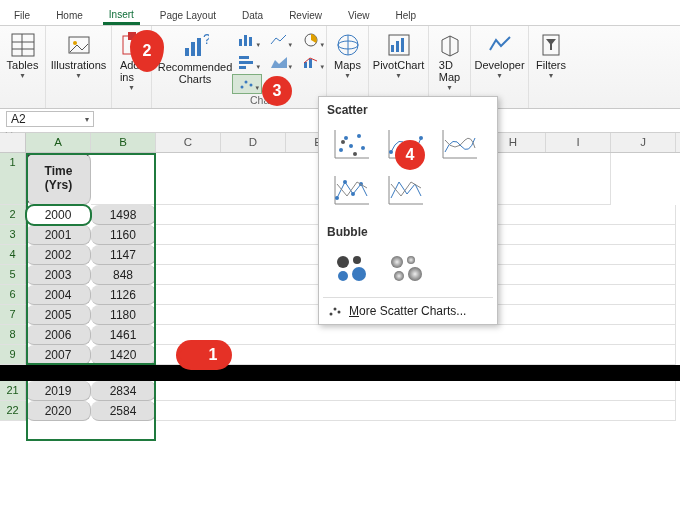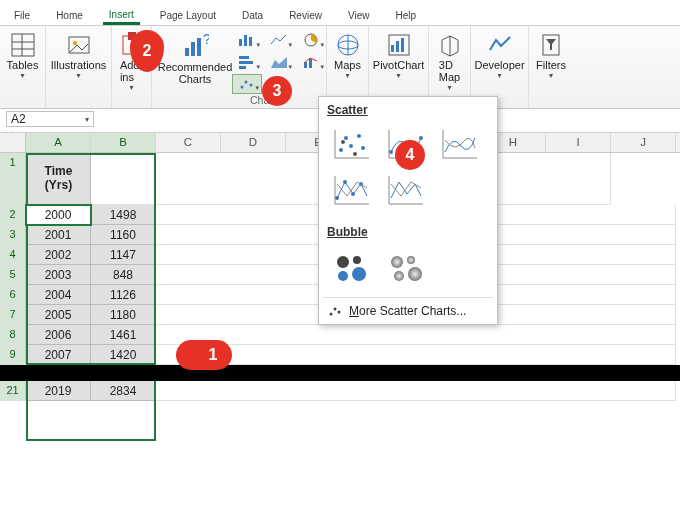--- a/index.html
+++ b/index.html
@@ -184,20 +184,21 @@
     border: 1px solid #333;
     text-align: center;
     line-height: 1.15;
     white-space: pre-line;
     padding: 2px;
   }
   .cell.seldata {
     background: #e0e0e0;
     border-right: 1px solid #bbb;
     border-bottom: 1px solid #bbb;
+    border-radius: 8px;
   }
   .cell.active {
     background: #fff;
     outline: 2px solid #1f7a3e;
     outline-offset: -1px;
     z-index: 2;
   }
   .selrange-border {
     position: absolute;
     border: 2px solid #1f7a3e;
@@ -218,21 +219,20 @@
     border: 1px solid #c0c0c0;
     box-shadow: 2px 2px 6px rgba(0,0,0,0.25);
     z-index: 50;
     padding-bottom: 4px;
   }
   .popup h4 {
     margin: 6px 8px 4px;
     font-size: 12px;
     font-weight: 600;
     color: #333;
-    text-decoration: underline;
   }
   .popup-grid {
     display: grid;
     grid-template-columns: repeat(3, 52px);
     gap: 2px;
     padding: 2px 6px 6px;
   }
   .popup-item {
     width: 52px; height: 44px;
     display: flex; align-items: center; justify-content: center;
@@ -534,20 +534,26 @@
 
 <div class="black-gap"></div>
 
 <div class="sheet">
     <div class="row">
     <div class="rowhdr sel">21</div>
     <div class="cell seldata">2019</div>
     <div class="cell seldata">2834</div>
     <div class="cell" style="width:520px"></div>
   </div>
+    <div class="row">
+    <div class="rowhdr sel">22</div>
+    <div class="cell seldata">2020</div>
+    <div class="cell seldata">2584</div>
+    <div class="cell" style="width:520px"></div>
+  </div>
   <div class="selrange-border" style="top:0;left:26px;width:130px;height:60px;border-top:none"></div>
 </div>
 
 <div class="popup">
   <h4>Scatter</h4>
   <div class="popup-grid">
     <div class="popup-item">
       <svg width="40" height="34">
           <line x1="4" y1="2" x2="4" y2="30" stroke="#888"></line>
           <line x1="4" y1="30" x2="38" y2="30" stroke="#888"></line>

